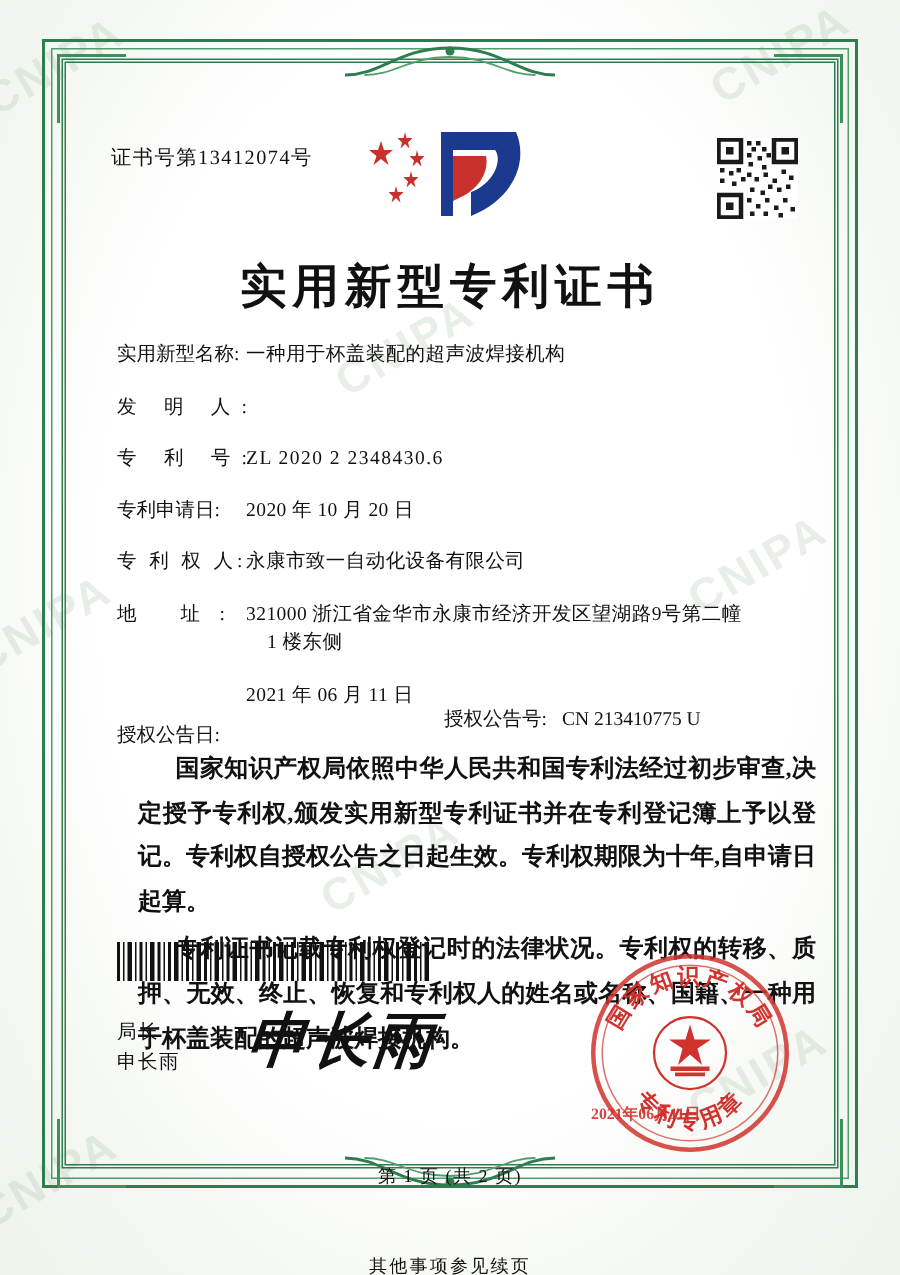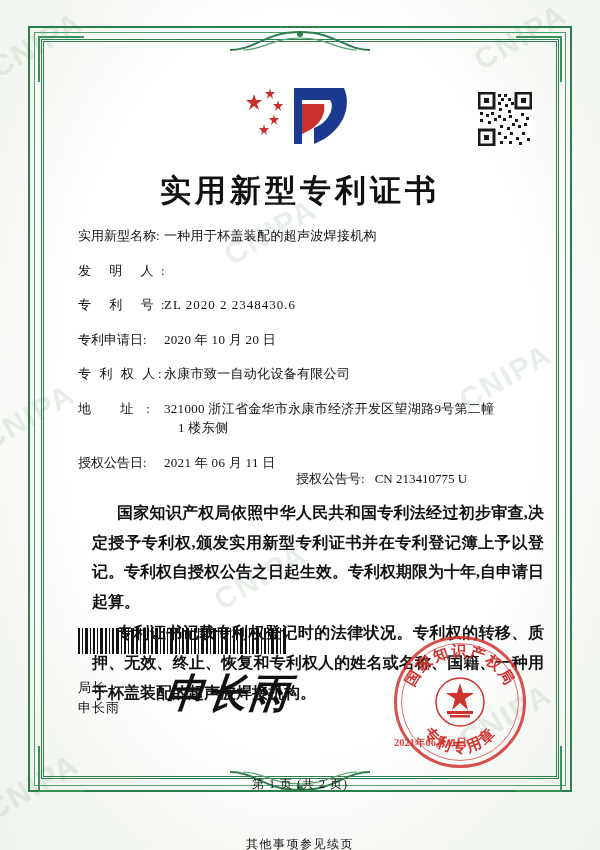--- a/index.html
+++ b/index.html
@@ -158,21 +158,21 @@
   .field-value.mono { font-family: "Liberation Serif", serif; letter-spacing: 1px; }
   .field-value .line2 { display: block; padding-left: 14px; }
 
   .grant-row {
     display: flex;
     margin-bottom: 14px;
     font-size: 13px;
   }
   .grant-left { width: 218px; flex: 0 0 218px; display: flex; }
   .grant-right { flex: 1; display: flex; margin-top: 16px; }
-  .grant-left .field-label { width: 86px; flex: 0 0 86px; }
+  .grant-left .field-label { width: 86px; flex: 0 0 86px; margin-top: 27px; }
   .grant-right .g-label { white-space: nowrap; }
   .grant-right .g-value { margin-left: 10px; }
 
   .paragraphs {
     position: absolute;
     left: 32px;
     top: 440px;
     width: 452px;
     font-size: 16px;
     line-height: 1.85;
@@ -312,20 +312,21 @@
     <circle cx="75" cy="6" r="3" fill="#2e7d4f"></circle>
   </svg>
   <svg class="bottom-orn" width="150" height="26" viewBox="0 0 150 26">
     <path d="M5 22 C 30 22, 40 4, 75 4 C 110 4, 120 22, 145 22" fill="none" stroke="#2e7d4f" stroke-width="2"></path>
     <path d="M18 22 C 38 22, 48 10, 75 10 C 102 10, 112 22, 132 22" fill="none" stroke="#4f9e6c" stroke-width="1.2"></path>
     <circle cx="75" cy="6" r="3" fill="#2e7d4f"></circle>
   </svg>
 
   <div class="content">
 
+    <div class="cert-no">证书号第13412074号</div>
 
     <div class="qr">
       <svg width="54" height="54" viewBox="0 0 54 54">
         <rect x="0" y="0" width="54" height="54" fill="#fff"></rect>
         <rect x="1" y="1" width="15" height="15" fill="none" stroke="#1a1a1a" stroke-width="3"></rect>
         <rect x="6" y="6" width="5" height="5" fill="#1a1a1a"></rect>
         <rect x="38" y="1" width="15" height="15" fill="none" stroke="#1a1a1a" stroke-width="3"></rect>
         <rect x="43" y="6" width="5" height="5" fill="#1a1a1a"></rect>
         <rect x="1" y="38" width="15" height="15" fill="none" stroke="#1a1a1a" stroke-width="3"></rect>
         <rect x="6" y="43" width="5" height="5" fill="#1a1a1a"></rect>

